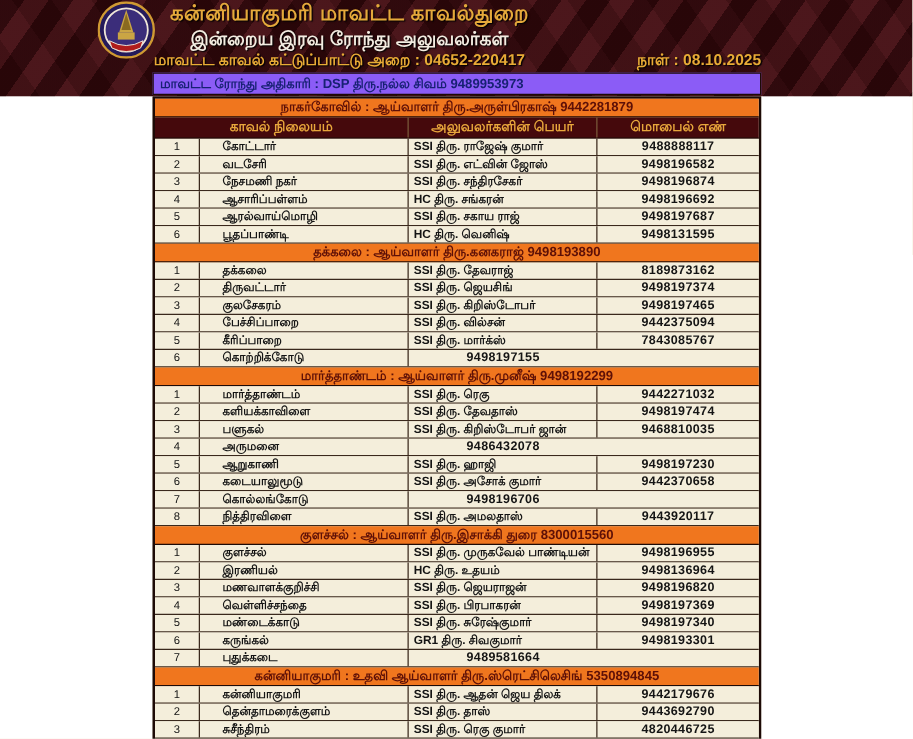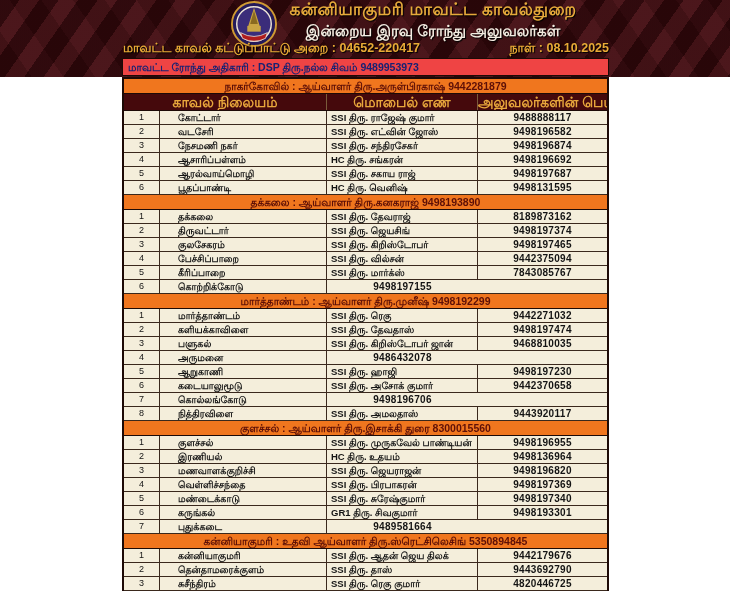--- a/index.html
+++ b/index.html
@@ -9,50 +9,50 @@
   }
   .header-band{
     position:absolute;left:0;top:0;width:730px;height:77px;
     background-color:#41090e;
     background-image:
       repeating-linear-gradient(125deg, rgba(0,0,0,0.30) 0 16px, rgba(255,255,255,0.04) 16px 32px),
       repeating-linear-gradient(55deg, rgba(0,0,0,0.12) 0 26px, rgba(255,255,255,0.02) 26px 52px);
   }
   .header-top{
     position:absolute;left:0;top:0;width:730px;height:42px;
-    display:flex;align-items:center;justify-content:center;gap:12px;
+    display:flex;align-items:center;gap:12px;
     padding-left:78px;box-sizing:border-box;
   }
   .logo{width:46px;height:46px;margin-top:6px;flex:0 0 auto;}
   .titles{text-align:center;}
   .title1{color:#e5a93b;font-weight:bold;font-size:17px;letter-spacing:0.4px;text-shadow:1px 1px 1px #000;}
   .title2{color:#f3ece1;font-weight:bold;font-size:15px;margin-top:1px;text-shadow:1px 1px 1px #000;}
   .header-line3{
     position:absolute;left:123px;top:41px;width:486px;
     display:flex;justify-content:space-between;
     color:#e8ab36;font-weight:bold;font-size:12.5px;text-shadow:1px 1px 1px #000;
   }
   .dsp-strip{
     position:absolute;left:122px;top:58px;width:487px;height:18px;
-    background:#ef4444;border:1px solid #1d0a06;box-sizing:border-box;
+    background:#8b5cf6;border:1px solid #1d0a06;box-sizing:border-box;
     color:#172173;font-weight:bold;font-size:10.5px;line-height:16px;padding-left:5px;
     white-space:nowrap;overflow:hidden;
   }
   .duty-table{
     position:absolute;left:122px;top:77px;width:487px;
     border:2px solid #1d0a06;box-sizing:border-box;background:#f4eedb;
   }
   .banner-row{
     background:#f0761e;color:#5e1007;font-weight:bold;font-size:10.5px;
     height:14px;line-height:14px;text-align:center;
     border-bottom:1px solid #1d0a06;white-space:nowrap;overflow:hidden;
   }
   .header-row{
     display:grid;grid-template-columns:203px 151px 1fr;
-    background:#45090c;color:#e8a73c;font-weight:bold;font-size:14px;
+    background:#45090c;color:#e8a73c;font-weight:bold;font-size:11px;
     height:16px;line-height:16px;text-align:center;border-bottom:1px solid #1d0a06;
   }
   .header-row > div{border-right:1px solid #7a5a3a;overflow:hidden;white-space:nowrap;}
   .header-row > div:last-child{border-right:none;}
   .data-row{
     display:grid;grid-template-columns:36px 167px 151px 1fr;
     height:13px;line-height:13px;font-size:9.5px;font-weight:bold;color:#141414;
     border-bottom:1px solid #3a281c;background:#f4eedb;
   }
   .cell-sno{text-align:center;border-right:1px solid #3a281c;font-weight:normal;font-size:9px;overflow:hidden;}
@@ -83,22 +83,22 @@
     <span>நாள் : 08.10.2025</span>
   </div>
 </div>
 
 <div class="dsp-strip">மாவட்ட ரோந்து அதிகாரி : DSP திரு.நல்ல சிவம் 9489953973</div>
 
 <div class="duty-table">
     <div class="banner-row">நாகர்கோவில் : ஆய்வாளர் திரு.அருள்பிரகாஷ் 9442281879</div>
     <div class="header-row">
       <div class="">காவல் நிலையம்</div>
+      <div class="">அலுவலர்களின் பெயர்</div>
       <div class="">மொபைல் எண்</div>
-      <div class="">அலுவலர்களின் பெயர்</div>
     </div>
     <div class="data-row">
       <div class="cell-sno">1</div>
       <div class="cell-station">கோட்டார்</div>
       <div class="cell-name">SSI திரு. ராஜேஷ் குமார்</div>
       <div class="cell-phone">9488888117</div>
     </div>
     <div class="data-row">
       <div class="cell-sno">2</div>
       <div class="cell-station">வடசேரி</div>

